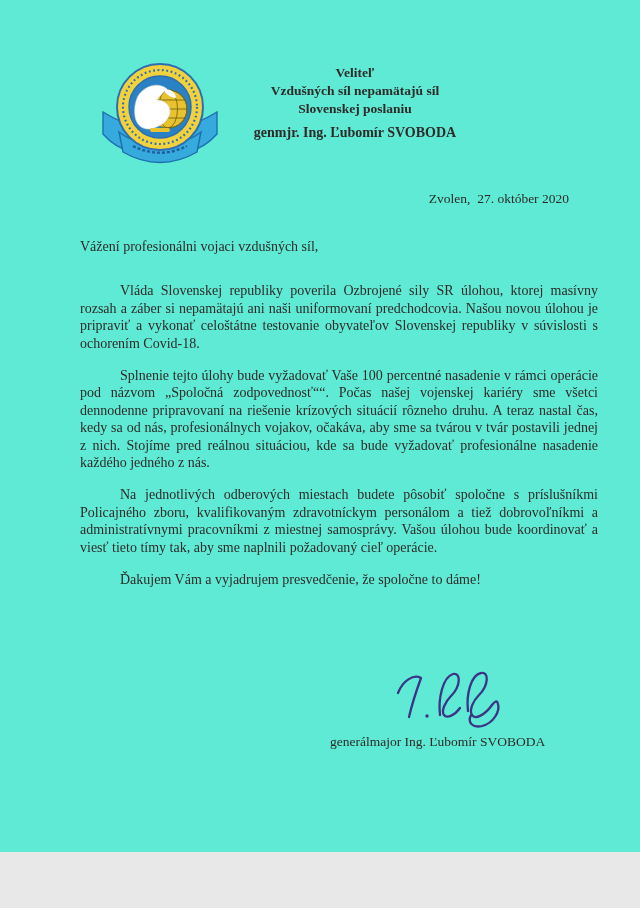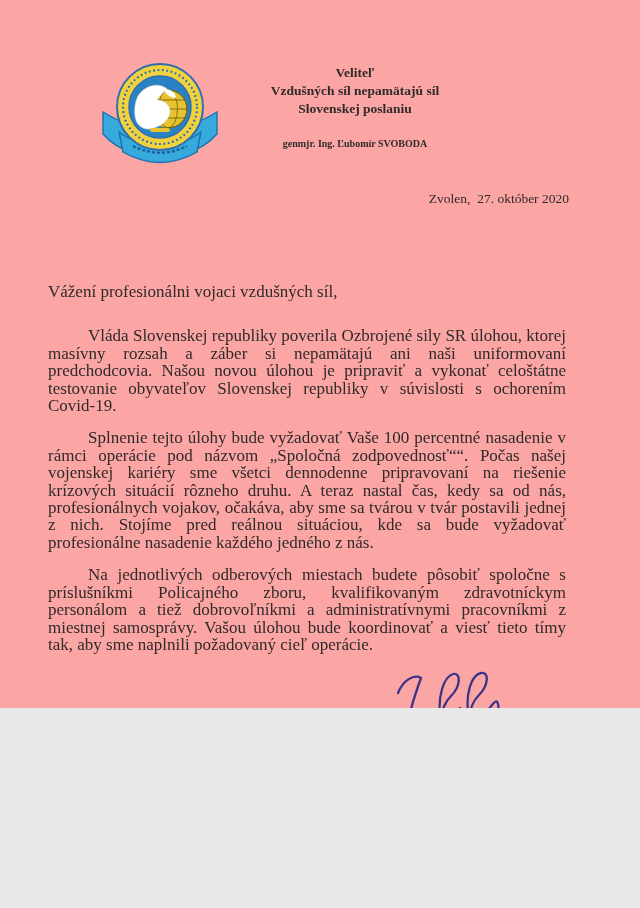--- a/index.html
+++ b/index.html
@@ -3,22 +3,22 @@
 <meta charset="utf-8">
 <style>
   html, body {
     margin: 0;
     padding: 0;
     background: #e8e8e8;
   }
   .page {
     position: relative;
     width: 640px;
-    height: 708px;
-    background: #fca5a5;
+    height: 852px;
+    background: #5eead4;
     overflow: hidden;
     font-family: "Liberation Serif", serif;
     color: #2e2b29;
   }
 
   
   .emblem {
     position: absolute;
     left: 101px;
     top: 62px;
@@ -31,44 +31,43 @@
     top: 64px;
     width: 310px;
     text-align: center;
     font-weight: bold;
   }
   .header-line {
     font-size: 13.5px;
     line-height: 18px;
   }
   .header-commander {
-    margin-top: 16px;
-    font-size: 10px;
+    margin-top: 5px;
+    font-size: 14px;
     line-height: 20px;
   }
 
   
   .date-line {
     position: absolute;
     top: 191px;
     right: 71px;
     font-size: 13.5px;
     white-space: pre;
   }
 
   
   .letter-body {
     position: absolute;
-    left: 48px;
+    left: 80px;
     top: 238px;
     width: 518px;
-    font-size: 17px;
+    font-size: 14px;
     line-height: 17.4px;
     text-align: justify;
-    margin-top: 45px;
   }
   .letter-body p {
     margin: 0 0 15px 0;
     text-indent: 40px;
   }
   .salutation {
     text-indent: 0 !important;
     margin-bottom: 27px !important;
   }
   .para-4 { margin-bottom: 20px !important; }
@@ -124,23 +123,24 @@
     <div class="header-line">Veliteľ</div>
     <div class="header-line">Vzdušných síl nepamätajú síl</div>
     <div class="header-line">Slovenskej poslaniu</div>
     <div class="header-commander">genmjr. Ing. Ľubomír SVOBODA</div>
   </div>
 
   <div class="date-line">Zvolen,  27. október 2020</div>
 
   <div class="letter-body">
     <p class="salutation">Vážení profesionálni vojaci vzdušných síl,</p>
-    <p class="para-1">Vláda Slovenskej republiky poverila Ozbrojené sily SR úlohou, ktorej masívny rozsah a záber si nepamätajú ani naši uniformovaní predchodcovia. Našou novou úlohou je pripraviť a vykonať celoštátne testovanie obyvateľov Slovenskej republiky v súvislosti s ochorením Covid-19.</p>
+    <p class="para-1">Vláda Slovenskej republiky poverila Ozbrojené sily SR úlohou, ktorej masívny rozsah a záber si nepamätajú ani naši uniformovaní predchodcovia. Našou novou úlohou je pripraviť a vykonať celoštátne testovanie obyvateľov Slovenskej republiky v súvislosti s ochorením Covid-18.</p>
     <p class="para-2">Splnenie tejto úlohy bude vyžadovať Vaše 100 percentné nasadenie v rámci operácie pod názvom „Spoločná zodpovednosť““. Počas našej vojenskej kariéry sme všetci dennodenne pripravovaní na riešenie krízových situácií rôzneho druhu. A teraz nastal čas, kedy sa od nás, profesionálnych vojakov, očakáva, aby sme sa tvárou v tvár postavili jednej z nich. Stojíme pred reálnou situáciou, kde sa bude vyžadovať profesionálne nasadenie každého jedného z nás.</p>
     <p class="para-3">Na jednotlivých odberových miestach budete pôsobiť spoločne s príslušníkmi Policajného zboru, kvalifikovaným zdravotníckym personálom a tiež dobrovoľníkmi a administratívnymi pracovníkmi z miestnej samosprávy. Vašou úlohou bude koordinovať a viesť tieto tímy tak, aby sme naplnili požadovaný cieľ operácie.</p>
+    <p class="closing">Ďakujem Vám a vyjadrujem presvedčenie, že spoločne to dáme!</p>
   </div>
 
   <svg class="signature-scribble" viewBox="0 0 138 70" xmlns="http://www.w3.org/2000/svg">
     <g fill="none" stroke="#3c3486" stroke-width="2.3" stroke-linecap="round" stroke-linejoin="round">
 
       <path d="M15,29 C20,16 31,10 38,14 C34,25 29,40 26,53"></path>
       <circle cx="44" cy="52" r="1.7" fill="#3c3486" stroke="none"></circle>
 
       <path d="M57,51 C55,34 60,13 70,10 C78,8 78,22 68,32 C62,38 58,47 61,51 C64,55 72,51 77,44"></path>
 

